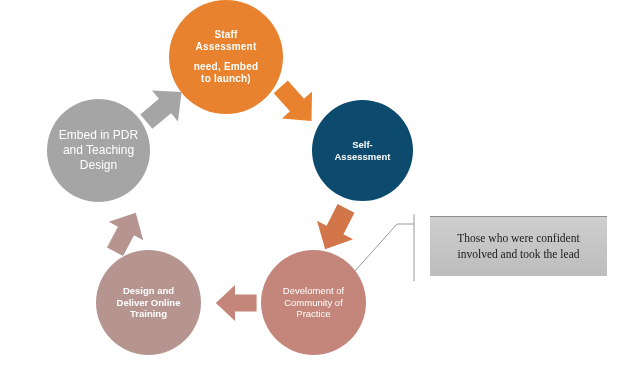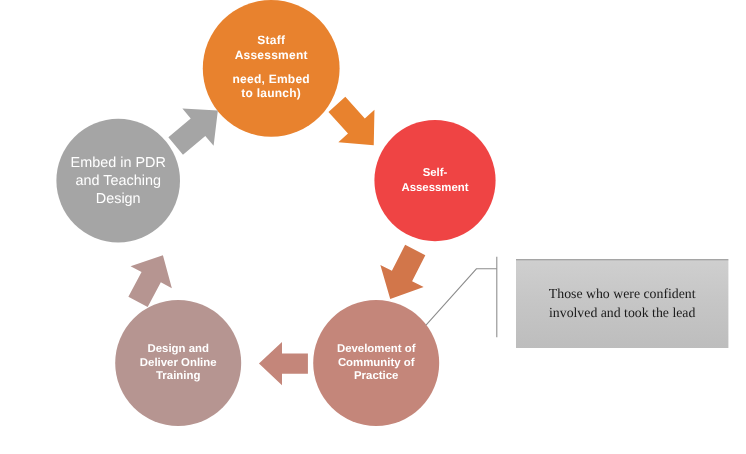--- a/index.html
+++ b/index.html
@@ -44,21 +44,21 @@
   #node-staff {
     left: 169px; top: 0px; width: 114px; height: 114px;
     font-size: 10px; font-weight: bold; letter-spacing: 0.2px;
   }
   #node-self {
     left: 312px; top: 100px; width: 101px; height: 101px;
     font-size: 9.5px; font-weight: bold;
   }
   #node-cop {
     left: 261px; top: 250px; width: 105px; height: 105px;
-    font-size: 9.5px; font-weight: bold;
+    font-size: 9.5px; font-weight: normal;
   }
   #node-design {
     left: 96px; top: 250px; width: 105px; height: 105px;
     font-size: 9.5px; font-weight: bold;
   }
   #node-embed {
     left: 47px; top: 99px; width: 103px; height: 103px;
     font-size: 12px; font-weight: normal;
   }
 
@@ -66,21 +66,21 @@
   .arrow {
     position: absolute;
     width: 0; height: 0;
   }
   .arrow svg { display: block; overflow: visible; }
 
   
   #callout-box {
     position: absolute;
     left: 430px; top: 216px;
-    width: 177px; height: 74px;
+    width: 177px; height: 60px;
     background: linear-gradient(to bottom, #cfcfcf 0%, #c6c6c6 45%, #bdbdbd 100%);
     border-top: 1px solid #8f8f8f;
     display: flex;
     align-items: center;
     justify-content: center;
     box-sizing: border-box;
   }
   #callout-text {
     font-family: "Liberation Serif", serif;
     font-size: 11.5px;
@@ -101,21 +101,21 @@
     <div class="grp">
       <span class="line">Staff</span>
       <span class="line">Assessment</span>
     </div>
     <div class="grp">
       <span class="line">need, Embed</span>
       <span class="line">to launch)</span>
     </div>
   </div>
 
-  <div class="node" id="node-self" style="background:#ef4444;">
+  <div class="node" id="node-self" style="background:#0c4a6e;">
     <div class="grp">
       <span class="line">Self-</span>
       <span class="line">Assessment</span>
     </div>
   </div>
 
   <div class="node" id="node-cop" style="background:#c4867a;">
     <div class="grp">
       <span class="line">Develoment of</span>
       <span class="line">Community of</span>

